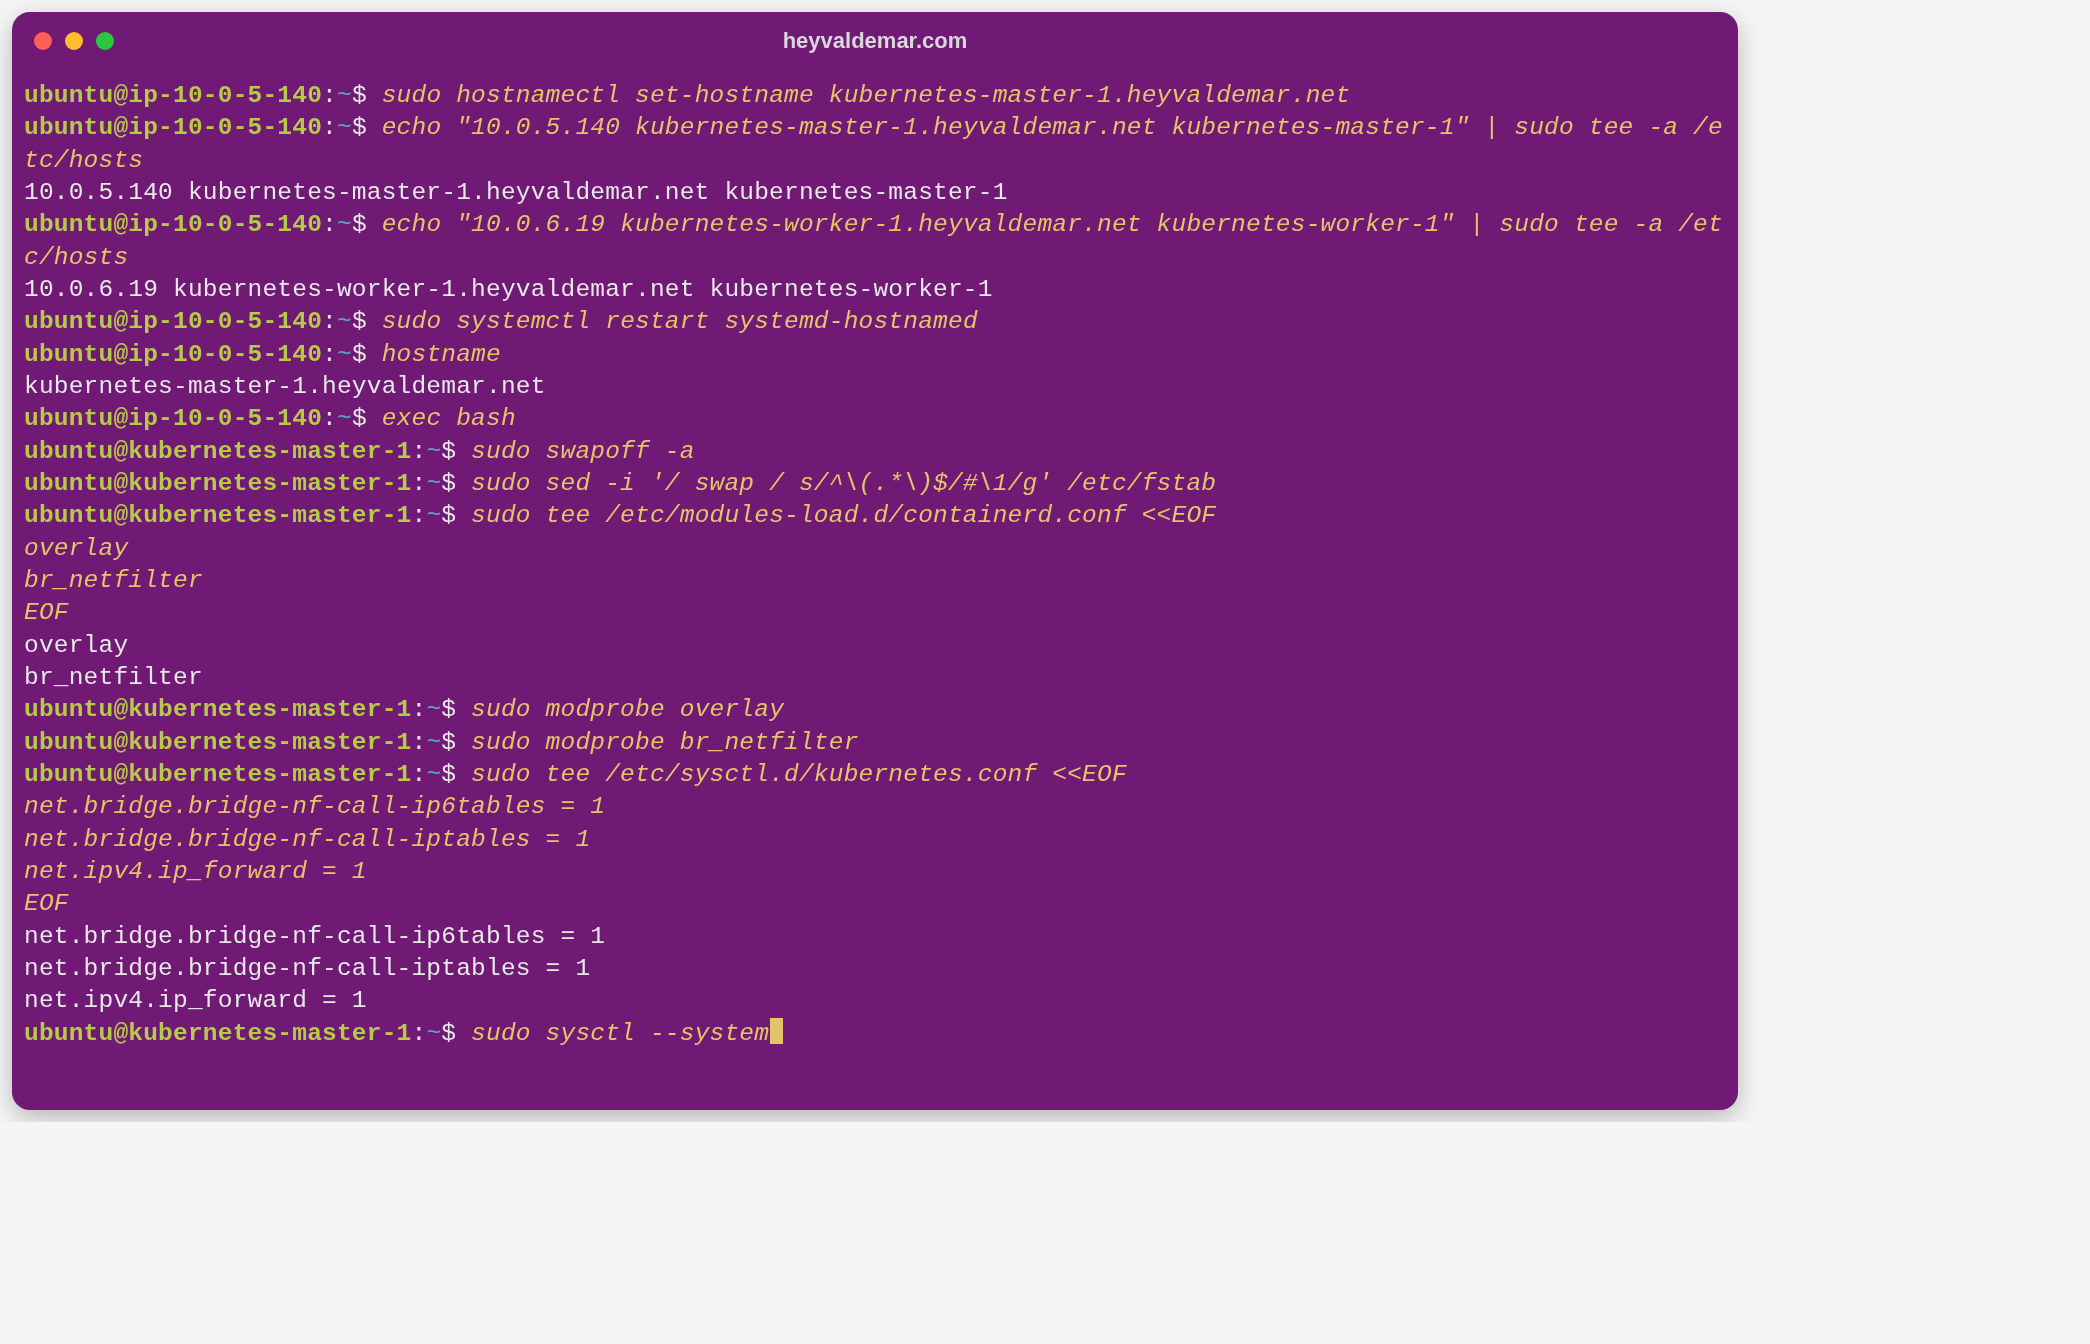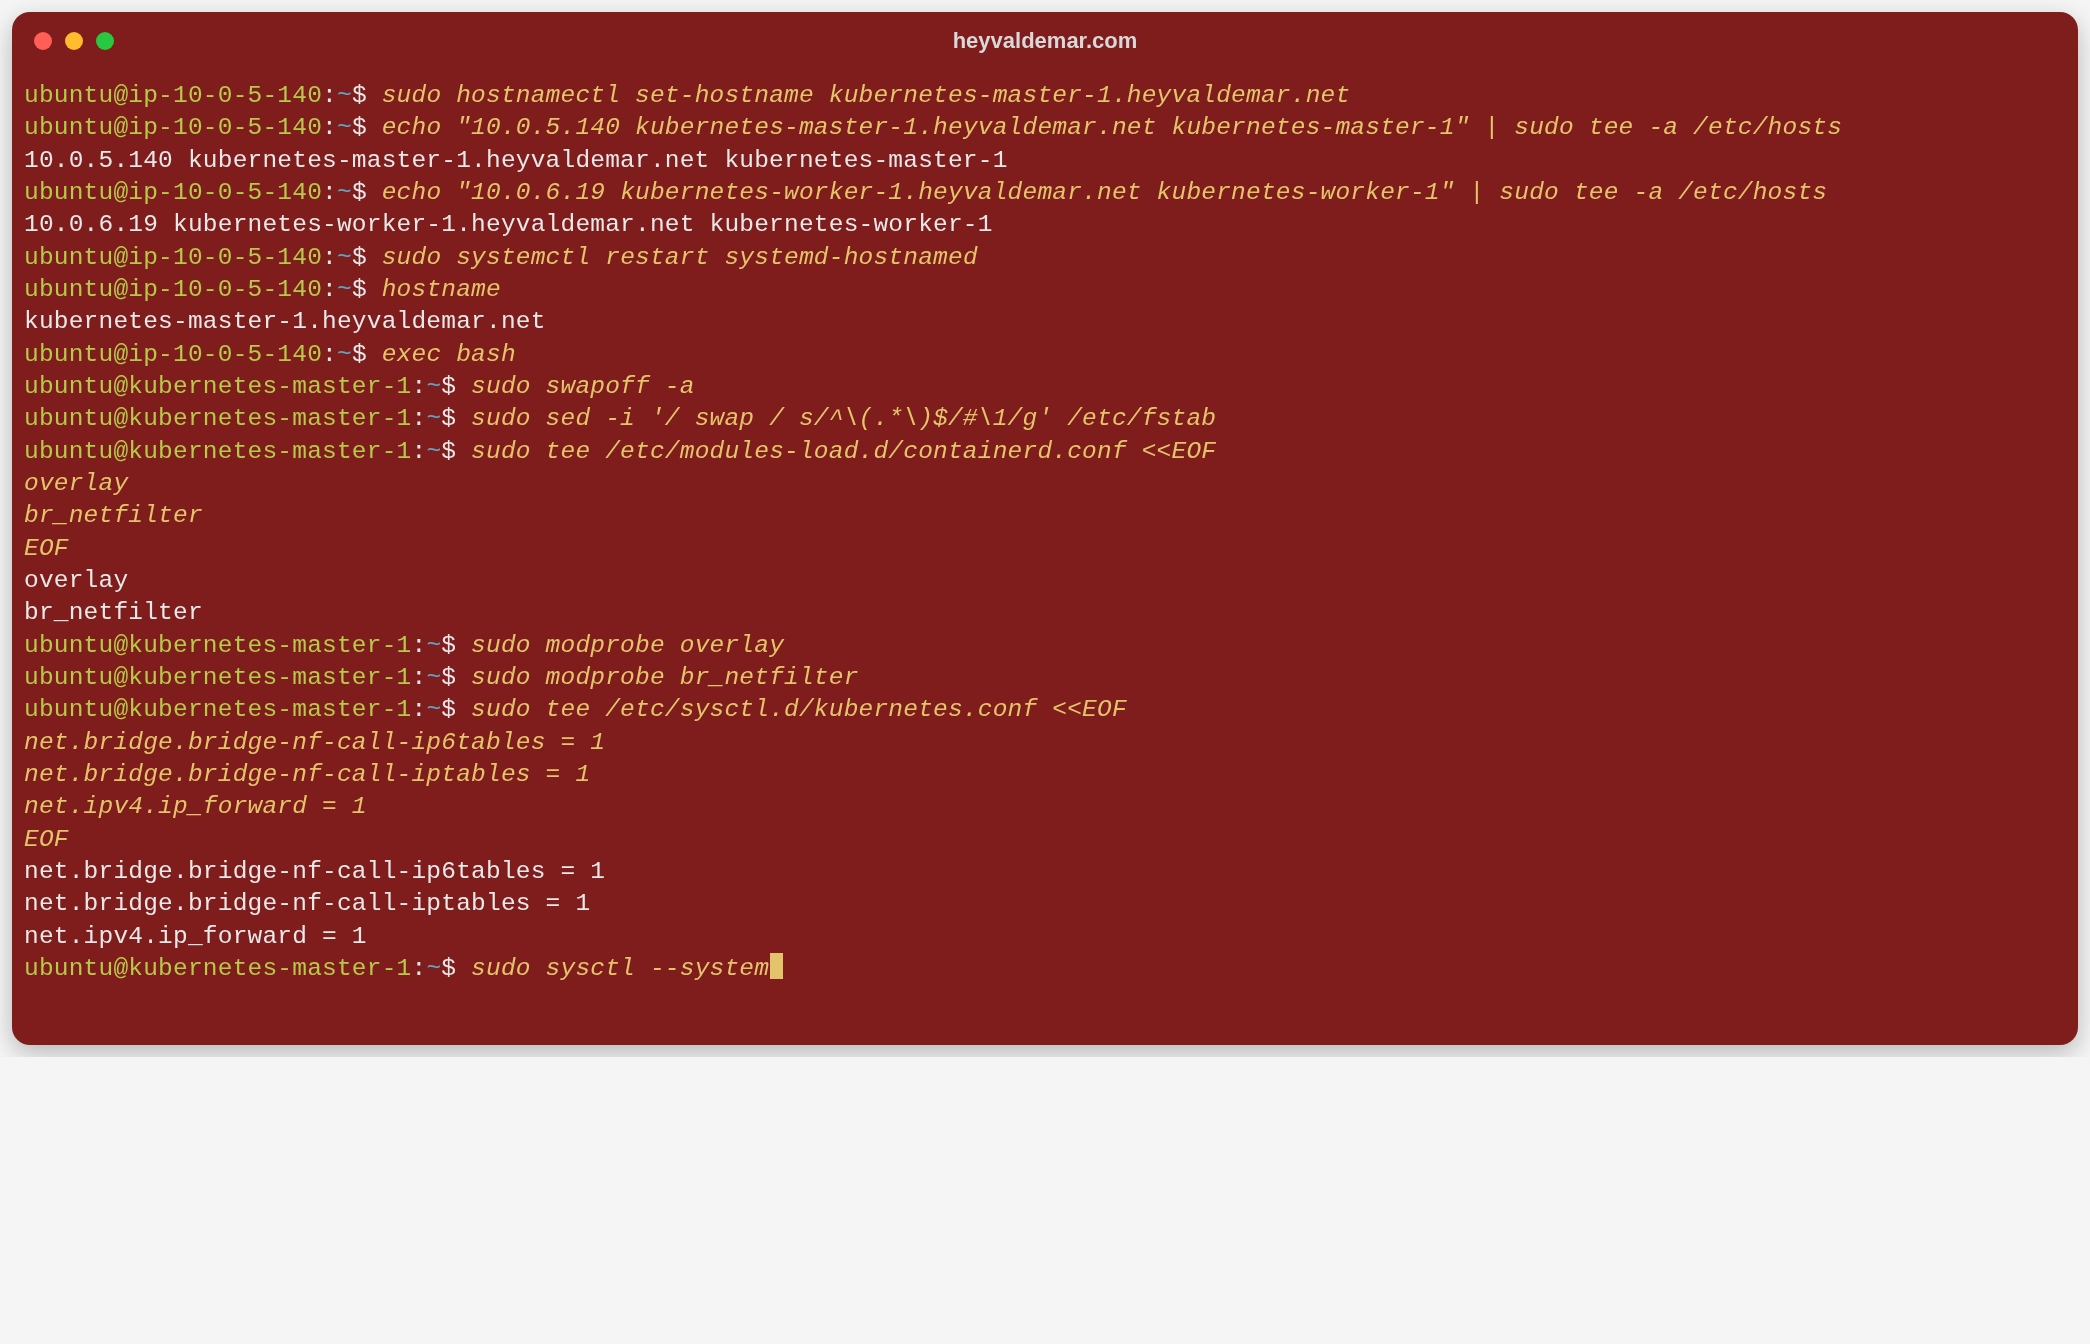--- a/index.html
+++ b/index.html
@@ -3,23 +3,23 @@
 <meta charset="utf-8">
 <style>
   html, body {
     margin: 0;
     padding: 0;
     background: #f5f5f5;
     font-family: "SFMono-Regular", "Menlo", "Consolas", "Liberation Mono", monospace;
   }
   .window {
     box-sizing: border-box;
-    width: 2066px;
+    width: 1726px;
     margin: 12px;
-    background: #7f1d1d;
+    background: #701a75;
     border-radius: 18px;
     overflow: hidden;
     box-shadow: 0 8px 24px rgba(0,0,0,0.25);
   }
   .titlebar {
     position: relative;
     height: 58px;
     display: flex;
     align-items: center;
     padding: 0 22px;
@@ -50,21 +50,21 @@
   .term {
     padding: 10px 12px 60px 12px;
     font-size: 24.5px;
     line-height: 1.32;
     color: #e8e8e8;
     white-space: pre-wrap;
     word-break: break-all;
     letter-spacing: 0.2px;
   }
   .term .line { display: block; }
-  .up   { color: #b7c949; font-weight: 400; }    
+  .up   { color: #b7c949; font-weight: 700; }    
   .path { color: #5fa3c7; }                       
   .cmd  { color: #e4c46a; font-style: italic; }                       
   .out  { color: #e8e8e8; }                       
   .dollar { color:#e8e8e8; }
   .cursor {
     display:inline-block;
     width: 13px;
     height: 26px;
     background:#e4c46a;
     vertical-align: -4px;

